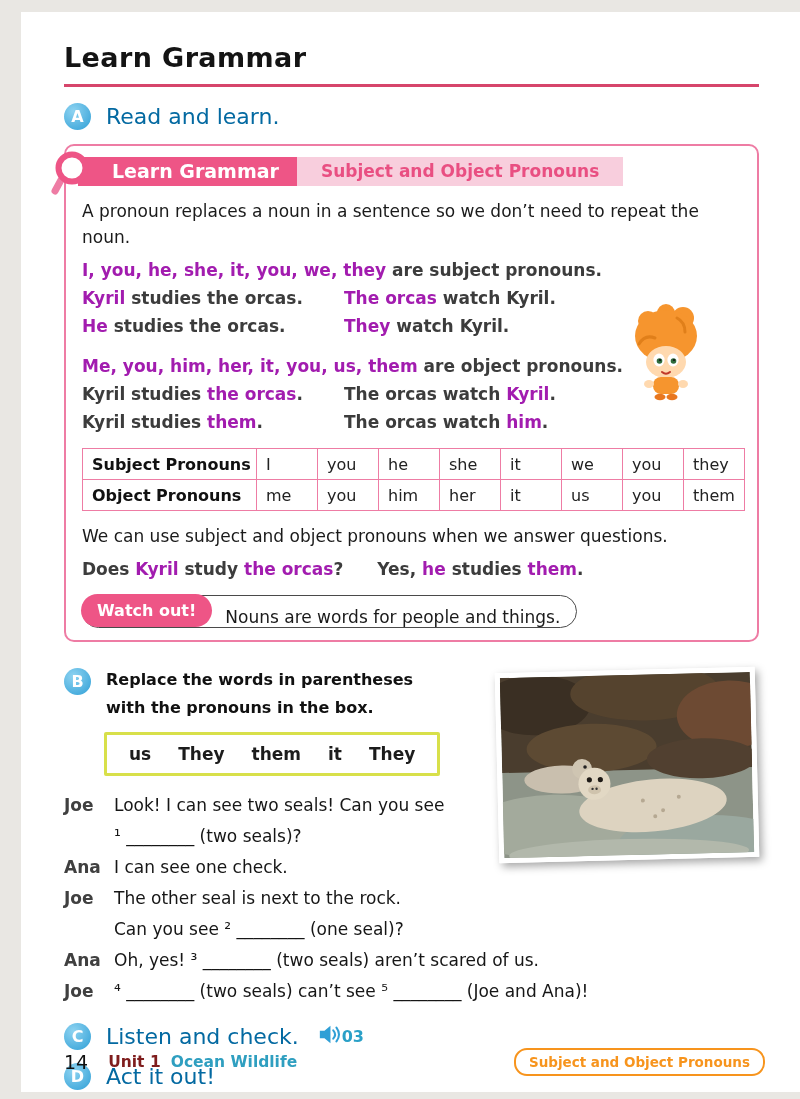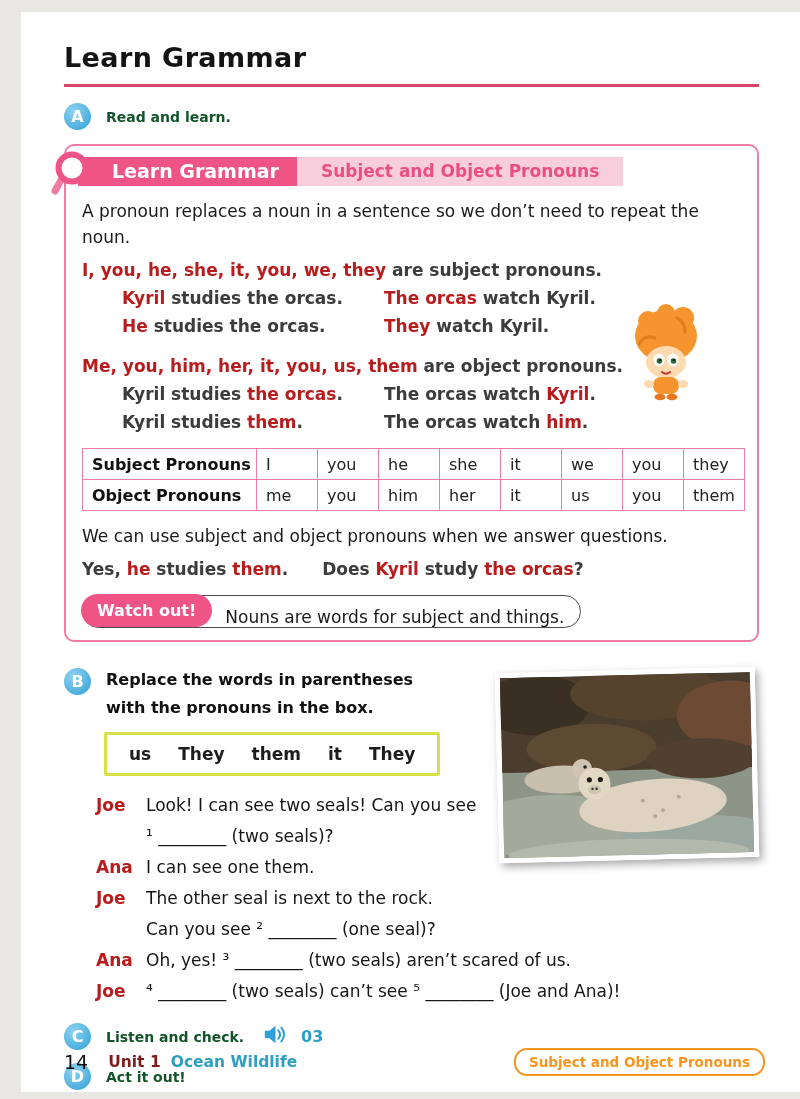--- a/index.html
+++ b/index.html
@@ -21,39 +21,39 @@
   .page-title { font-size:27px; font-weight:800; color:#141414; letter-spacing:.4px; }
 
   
   .sec-row { display:flex; align-items:center; gap:15px; margin-top:16px; }
   .circle {
     width:27px; height:27px; border-radius:50%; flex-shrink:0;
     background:radial-gradient(circle at 35% 30%, #8ed3f1, #2f9fd6);
     color:#fff; font-weight:bold; font-size:16px;
     display:flex; align-items:center; justify-content:center;
   }
-  .sec-label { font-size:14px; font-weight:bold; color:#14532d; }
+  .sec-label { font-size:22px; font-weight:normal; color:#0369a1; }
   .sec-instr { font-size:16px; font-weight:bold; color:#111; line-height:28px; }
 
   
   .gbox {
     position:relative; margin-top:14px;
     border:2.5px solid #ee7ca4; border-radius:10px;
     padding:8px 14px 12px 16px; background:#fff;
   }
   .gbox-header { position:relative; height:30px; margin:2px 0 12px -4px; display:flex; align-items:center; }
   .magnifier { position:absolute; left:-28px; top:-7px; z-index:2; }
   .gbox-title { background:#ee5586; color:#fff; font-weight:800; font-size:19px; line-height:29px; padding:0 18px 0 34px; }
   .gbox-subtitle { background:#f8cedd; color:#e94f82; font-weight:800; font-size:17px; line-height:29px; padding:0 24px; }
 
   .intro { font-size:17px; color:#1a1a1a; line-height:26px; margin-bottom:6px; }
   .gline { font-size:17px; font-weight:bold; color:#3c3c3c; line-height:28px; }
-  .pk { color:#b91c1c; font-weight:bold; }
+  .pk { color:#a21caf; font-weight:bold; }
   .ex-row { display:flex; }
-  .ex-row .left { width:262px; flex-shrink:0;margin-left:40px; }
+  .ex-row .left { width:262px; flex-shrink:0; }
   .mt12 { margin-top:12px; }
 
   .ptable { border-collapse:collapse; table-layout:fixed; width:662px; margin-top:12px; }
   .ptable td { border:1.6px solid #ee7ca4; font-size:16px; color:#222; height:31px; padding-left:9px; vertical-align:middle; }
   .ptable td.th { font-weight:bold; color:#111; }
 
   .usage { margin-top:12px; }
   .qa { display:flex; gap:34px; margin-top:6px; }
 
   .watch-row { margin-top:12px; }
@@ -74,23 +74,23 @@
   .sec-row.b .circle { margin-top:2px; }
 
   .word-box {
     display:inline-flex; gap:27px; margin:10px 0 0 40px;
     border:3px solid #d8e04a; border-radius:2px; background:#fff;
     padding:9px 22px; font-size:17px; font-weight:bold; color:#1c1c1c;
   }
 
   .dlg { margin-top:14px; }
   .dlg-row { display:flex; font-size:17px; color:#161616; line-height:31px; }
-  .spk { width:50px; flex-shrink:0; font-weight:bold; color:#b91c1c;margin-left:32px; }
-
-  .audio-wrap { display:flex; align-items:center; gap:14px; margin-left:4px; }
+  .spk { width:50px; flex-shrink:0; font-weight:bold; color:#404040; }
+
+  .audio-wrap { display:flex; align-items:center; gap:0; margin-left:4px; }
   .track { color:#2aa0c7; font-weight:bold; font-size:16px; }
 
   
   .seal-photo {
     position:absolute; left:476px; top:658px; width:260px; height:190px;
     background:#fff; border:5px solid #fff;
     box-shadow:3px 4px 8px rgba(0,0,0,.35);
     transform:rotate(-1.4deg);
   }
   .seal-photo svg { display:block; width:100%; height:100%; }
@@ -182,28 +182,28 @@
           <td>it</td>
           <td>us</td>
           <td>you</td>
           <td>them</td>
         </tr>
       </tbody>
         </table>
 
       <p class="intro usage">We can use subject and object pronouns when we answer questions.</p>
       <div class="qa">
+        <span class="gline"><span>Does </span><span class="pk">Kyril</span><span> study </span><span class="pk">the orcas</span><span>?</span></span>
         <span class="gline"><span>Yes, </span><span class="pk">he</span><span> studies </span><span class="pk">them</span><span>.</span></span>
-        <span class="gline"><span>Does </span><span class="pk">Kyril</span><span> study </span><span class="pk">the orcas</span><span>?</span></span>
       </div>
 
       <div class="watch-row">
         <span class="watch-outline">
           <span class="watch-pill">Watch out!</span>
-          <span class="watch-text">Nouns are words for subject and things.</span>
+          <span class="watch-text">Nouns are words for people and things.</span>
         </span>
       </div>
 
       <div class="mascot">
         <svg width="82" height="97" viewBox="0 0 82 97">
           <circle cx="23" cy="17" r="10" fill="#f6952e"></circle>
           <circle cx="58" cy="14" r="11" fill="#f6952e"></circle>
           <circle cx="41" cy="9" r="9" fill="#f6952e"></circle>
           <ellipse cx="41" cy="32" rx="31" ry="26" fill="#f6952e"></ellipse>
           <path d="M14 40 Q20 30 30 34" fill="none" stroke="#e07f1a" stroke-width="3" stroke-linecap="round"></path>
@@ -246,21 +246,21 @@
       <div class="dlg-row">
         <span class="spk">Joe</span>
         <span>Look! I can see two seals! Can you see</span>
       </div>
       <div class="dlg-row">
         <span class="spk"></span>
         <span>¹ ________ (two seals)?</span>
       </div>
       <div class="dlg-row">
         <span class="spk">Ana</span>
-        <span>I can see one them.</span>
+        <span>I can see one check.</span>
       </div>
       <div class="dlg-row">
         <span class="spk">Joe</span>
         <span>The other seal is next to the rock.</span>
       </div>
       <div class="dlg-row">
         <span class="spk"></span>
         <span>Can you see ² ________ (one seal)?</span>
       </div>
       <div class="dlg-row">

